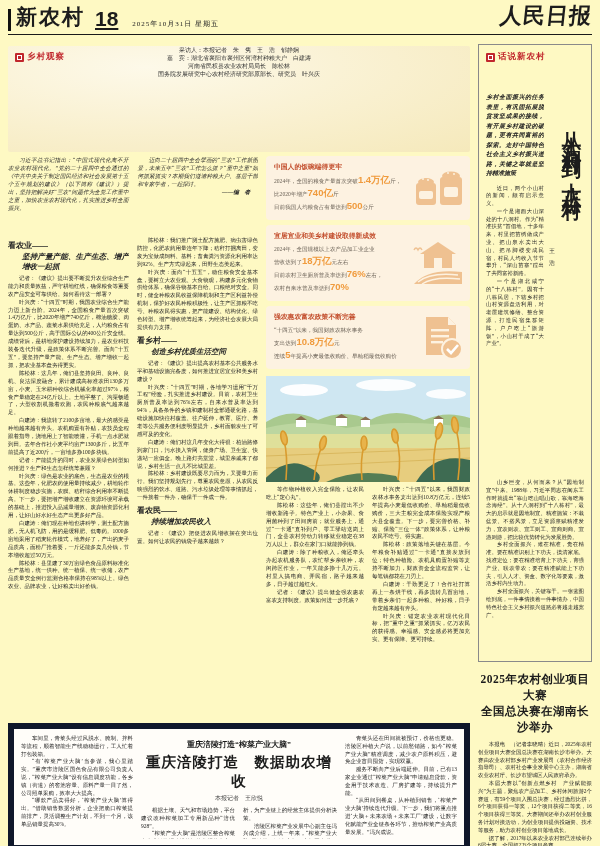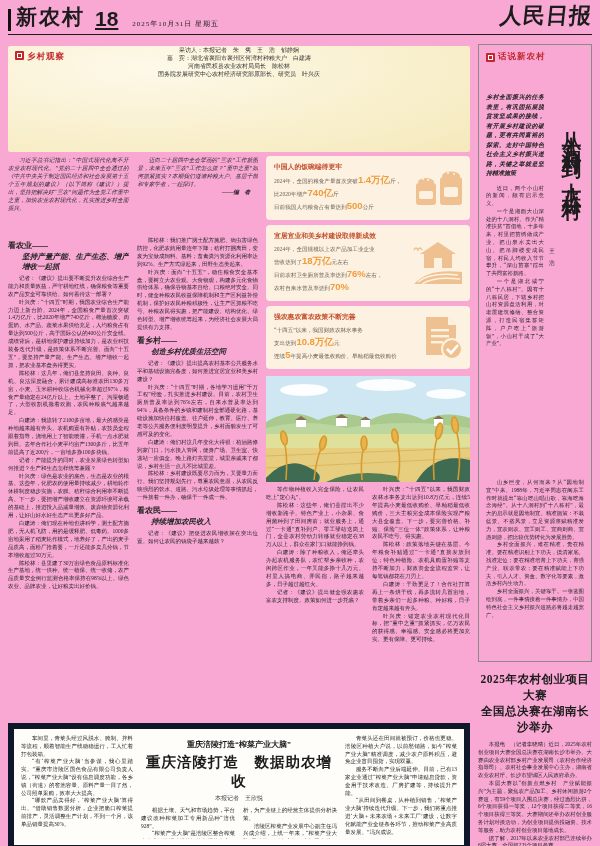--- a/index.html
+++ b/index.html
@@ -1,35 +1,35 @@
 <!DOCTYPE html>
 <html><head>
 <meta charset="utf-8">
 <style>
   * { margin:0; padding:0; box-sizing:border-box; }
   html,body { background:#e8e8e4; }
   .page {
     position:relative; width:600px; height:846px; margin:0 auto;
-    background:#f9a8d4; overflow:hidden;
+    background:#fef9c3; overflow:hidden;
     font-family:"Liberation Serif","DejaVu Serif",serif; color:#1c1c1c;padding-left:12px;
   }
   
   .hdr { position:absolute; top:7px; left:8px; right:8px; height:28px;
          border-bottom:1.5px solid #1a1a1a; display:flex; align-items:flex-end; padding-bottom:3px; }
   .hdr-bar { width:3px; height:22px; background:#111; margin-right:5px; }
   .hdr-section { font-family:"Liberation Sans","DejaVu Sans",sans-serif; font-weight:bold; font-size:21px; letter-spacing:2px; }
   .hdr-pageno { font-family:"Liberation Sans","DejaVu Sans",sans-serif; font-weight:bold; font-size:21px; margin-left:10px;text-decoration:underline; }
   .hdr-date { font-size:7px; letter-spacing:1px; margin-left:14px; margin-bottom:2px; color:#222; }
   .hdr-masthead { margin-left:auto; font-size:22px; font-weight:900; transform:skewX(-6deg);
                   font-family:"Liberation Serif","DejaVu Serif",serif; letter-spacing:1px; }
   
   .main { position:absolute; top:42px; left:8px; width:462px; }
   .head-block { position:relative; height:106px; border-radius:2px;
     background:radial-gradient(ellipse at 30% 20%, #fdf9e9 0%, #f9f0cf 55%, #f5e9bb 100%); }
-  .tag { position:absolute; top:5px; left:7px; display:flex; align-items:flex-start; gap:3px; }
+  .tag { position:absolute; top:5px; left:7px; display:flex; align-items:center; gap:3px; }
   .tag-icon { width:9px; height:9px; background:#c1272d; border-radius:1px; position:relative; }
   .tag-icon::after { content:""; position:absolute; inset:2px; border:1px solid #fff; }
   .tag-label { color:#c1272d; font-weight:bold; font-size:8.5px; font-family:"Liberation Sans","DejaVu Sans",sans-serif; letter-spacing:1px; }
   .kicker { text-align:center; font-family:"Liberation Sans","DejaVu Sans",sans-serif;
             font-weight:bold; font-size:11.5px; padding-top:10px; letter-spacing:1px; }
   .headline { text-align:center; font-family:"Liberation Sans","DejaVu Sans",sans-serif;
               font-weight:900; font-size:27px; letter-spacing:1px; margin-top:2px; }
   .byline { margin-top:4px; text-align:center; font-size:6px; line-height:8px; color:#333; }
   .byline p { margin:0; }
   

